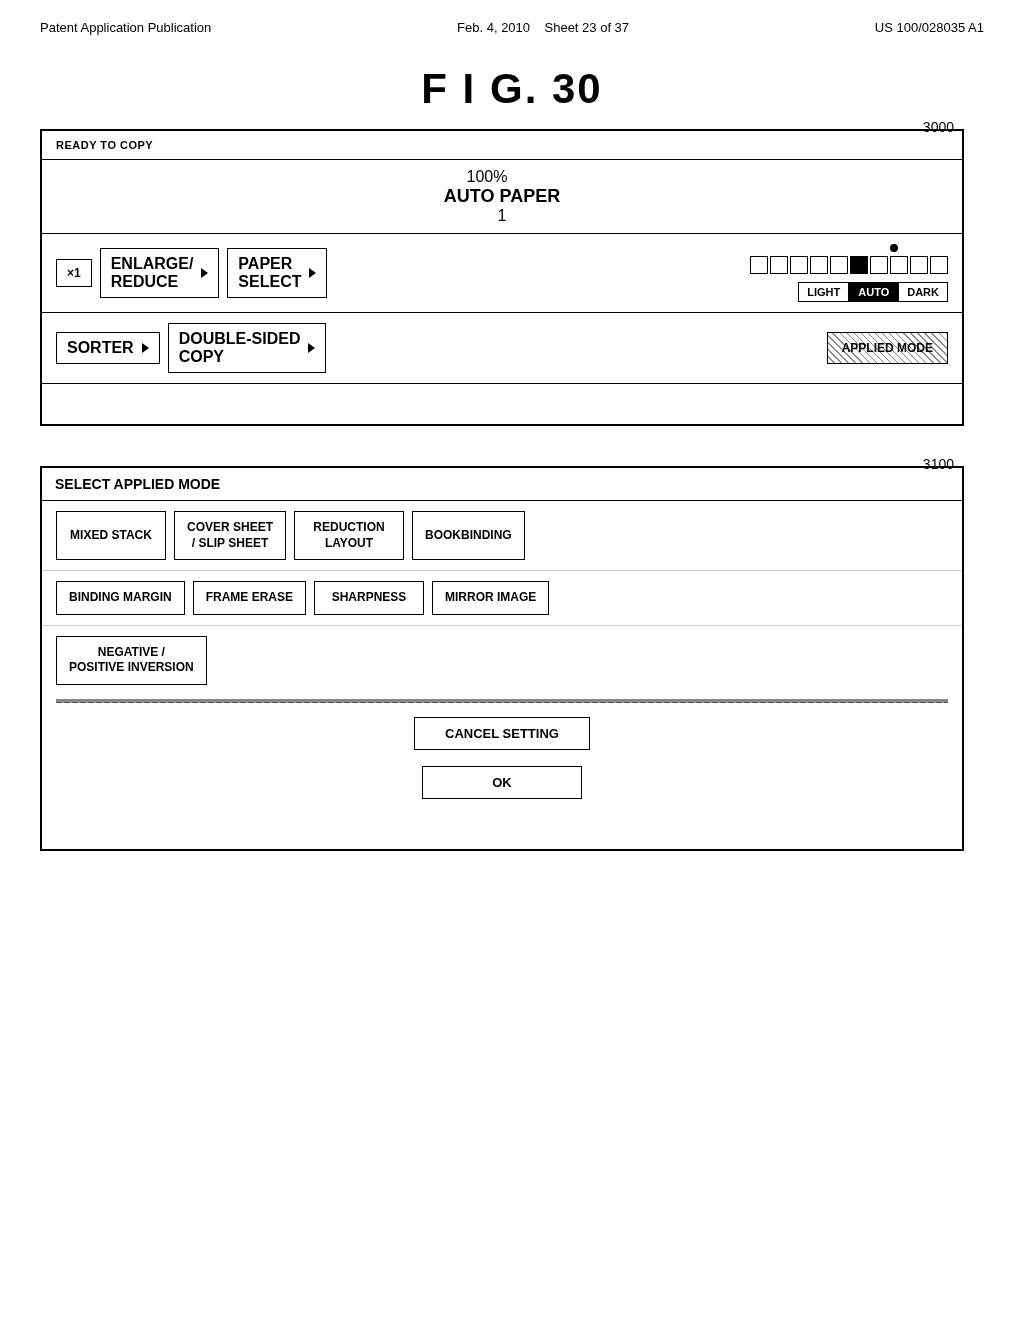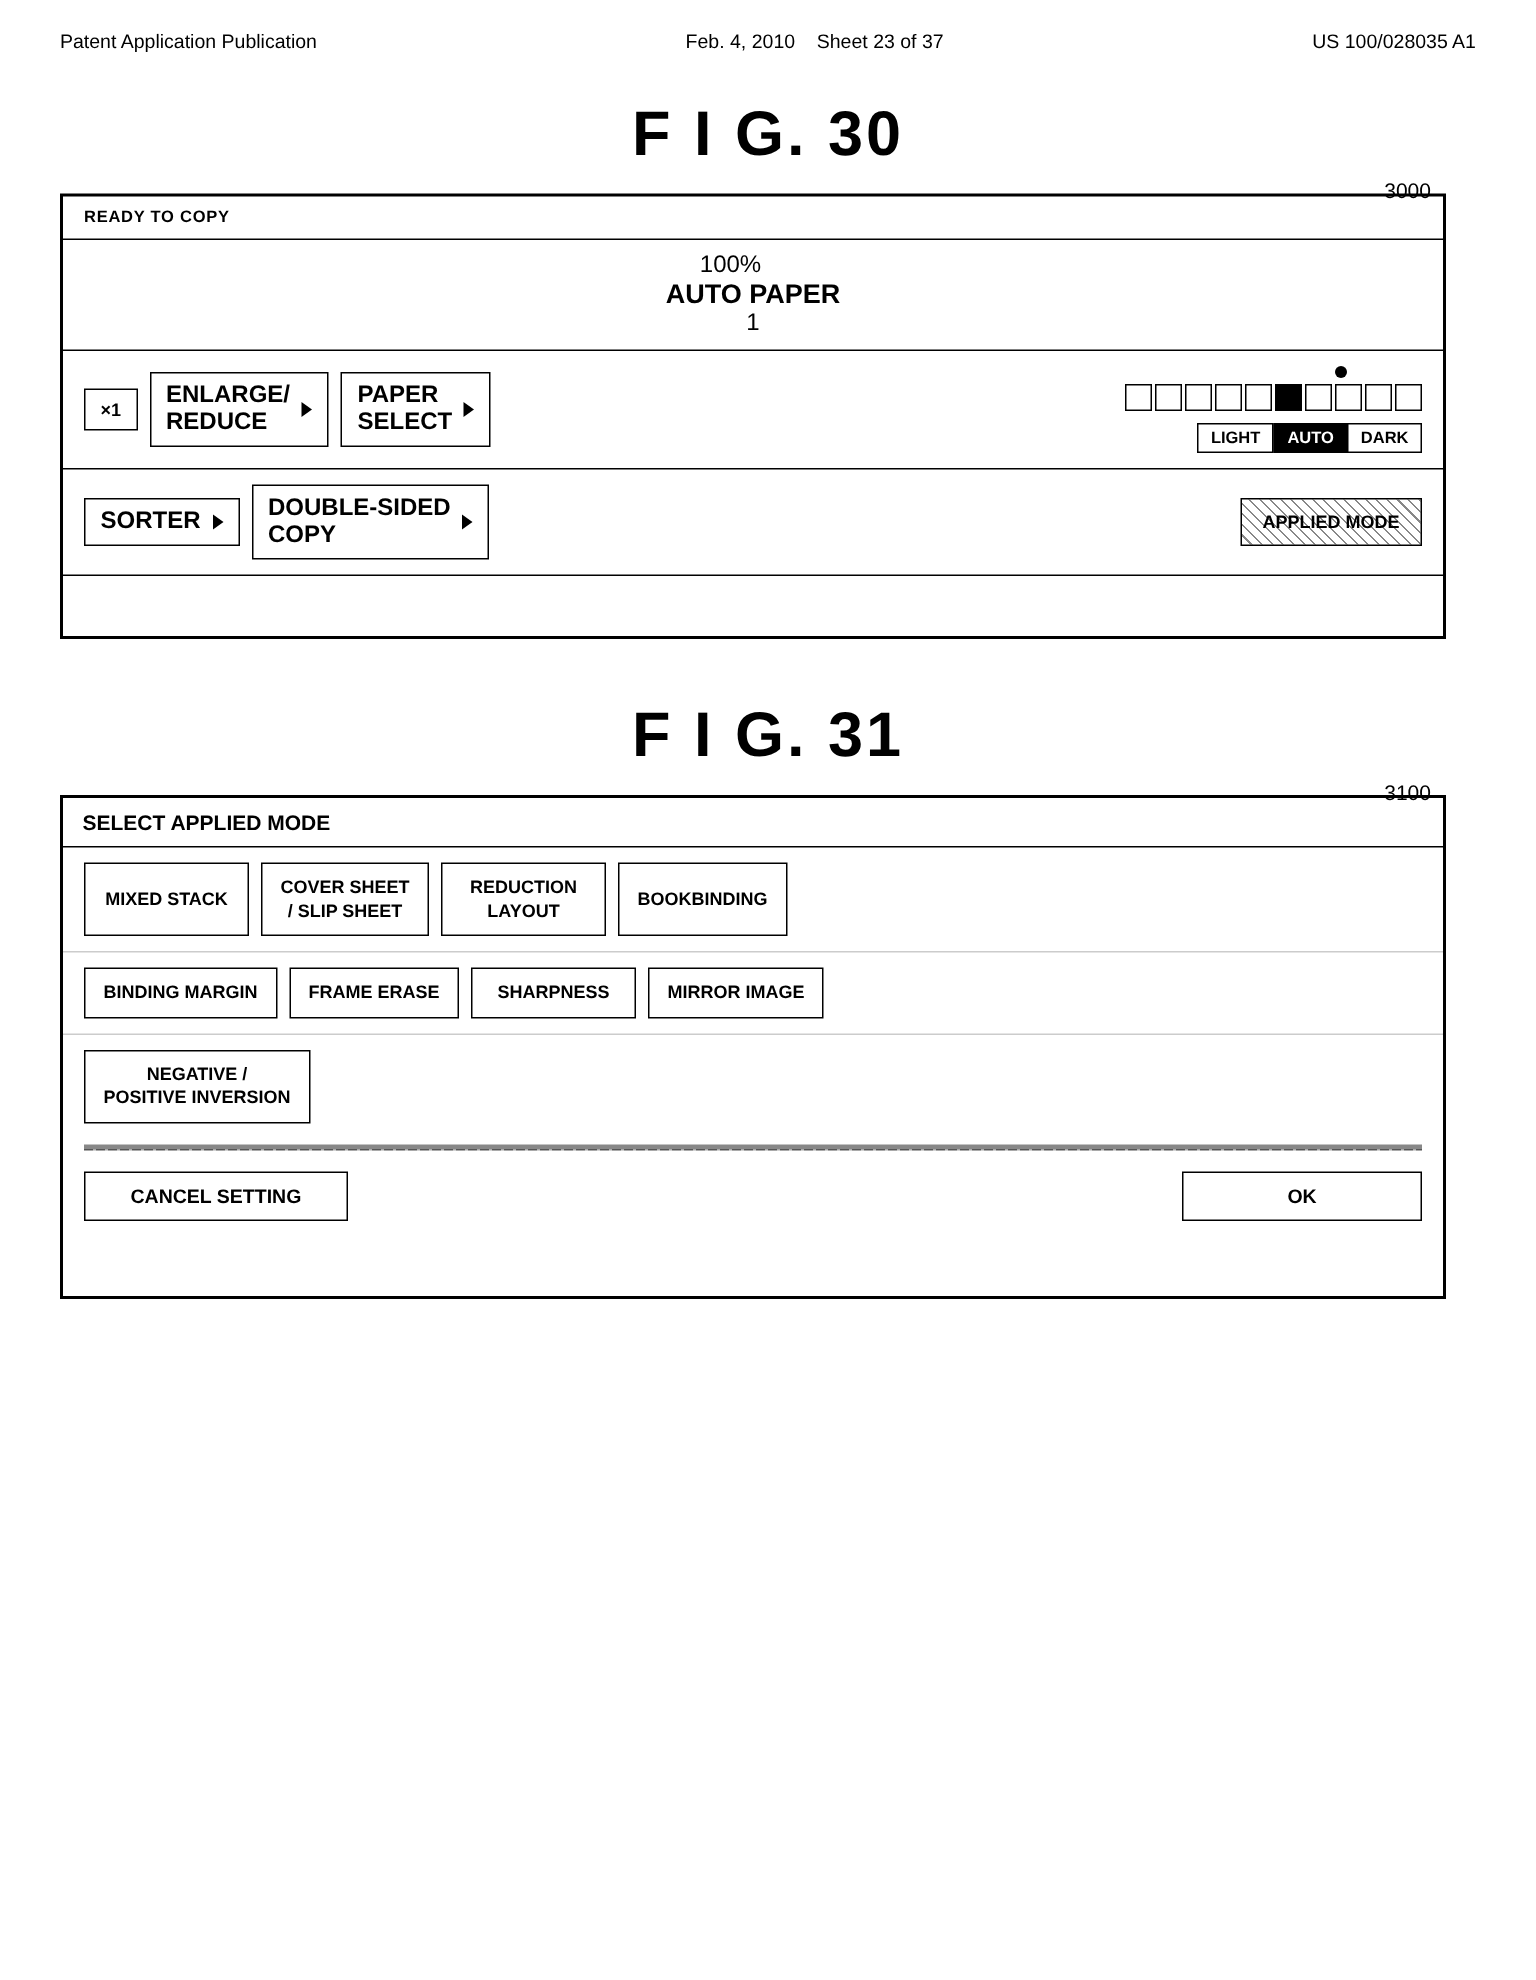--- a/index.html
+++ b/index.html
@@ -226,20 +226,21 @@
       height: 4px;
       margin: 4px 14px;
     }
 
     .fig31-bottom-row {
       display: flex;
       align-items: center;
       padding: 10px 14px;
       gap: 8px;
       justify-content: flex-start;
+      flex-direction: column;
     }
 
     .bottom-btn {
       border: 1.5px solid #000;
       padding: 8px 30px;
       font-size: 13px;
       font-weight: bold;
       background: #fff;
       min-width: 160px;
       text-align: center;
@@ -348,21 +349,20 @@
           </div>
         </div>
 
         <div class="fig30-row5"></div>
       </div>
     </div>
   </div>
 </div>
 
 <div class="diagram-wrapper">
-  <div class="fig-title">F I G. 31</div>
   <div style="position:relative;">
     <span class="diagram-label">3100</span>
     <div style="margin-right:20px;">
       <div class="diagram-box">
 
         <div class="fig31-header">SELECT APPLIED MODE</div>
 
         <div class="fig31-row">
           <div class="mode-btn">MIXED STACK</div>
           <div class="mode-btn" style="white-space:pre-line;">COVER SHEET

